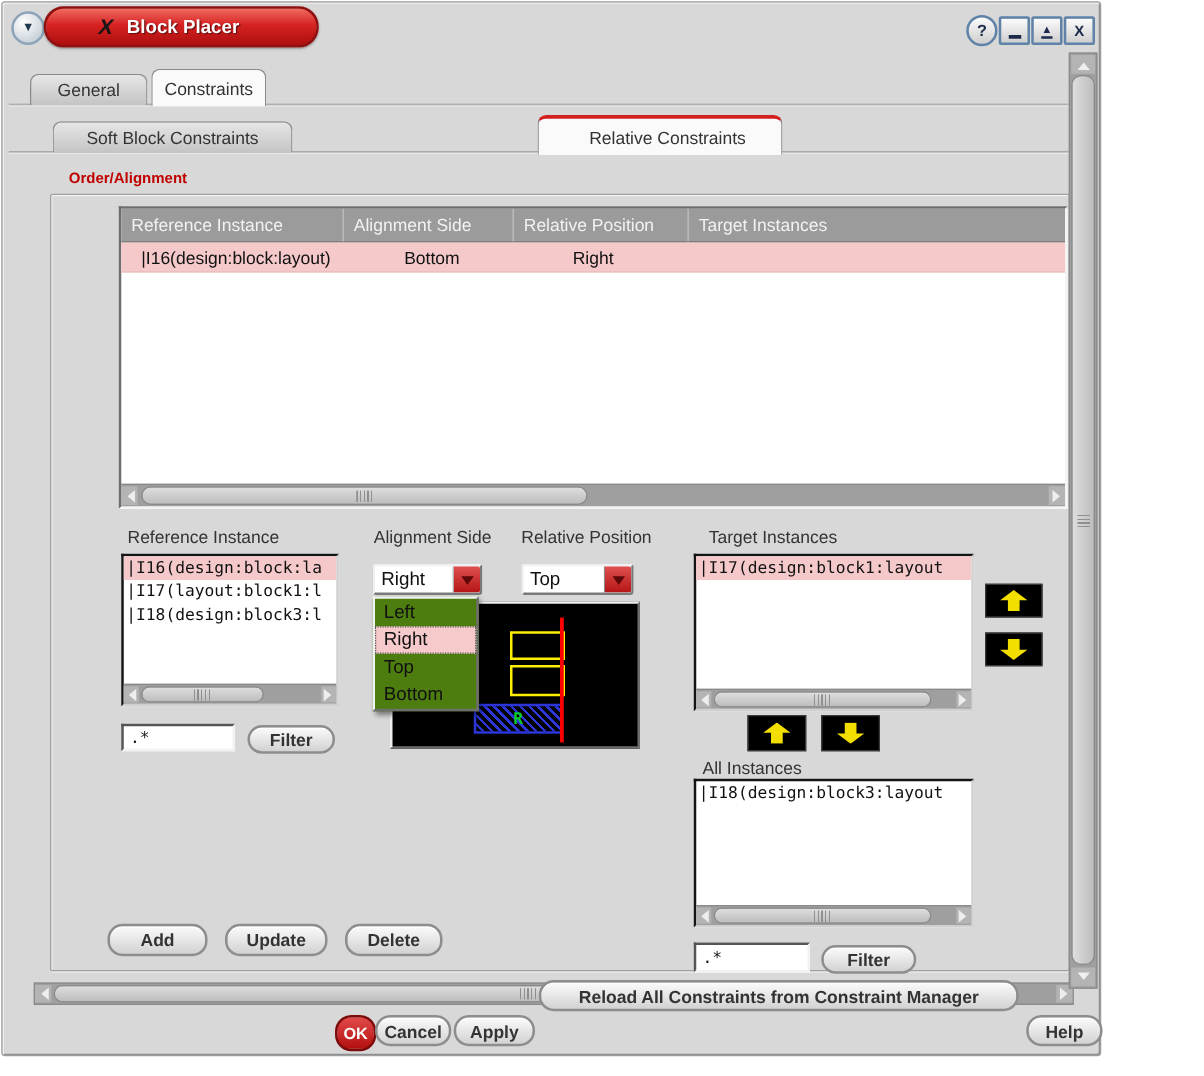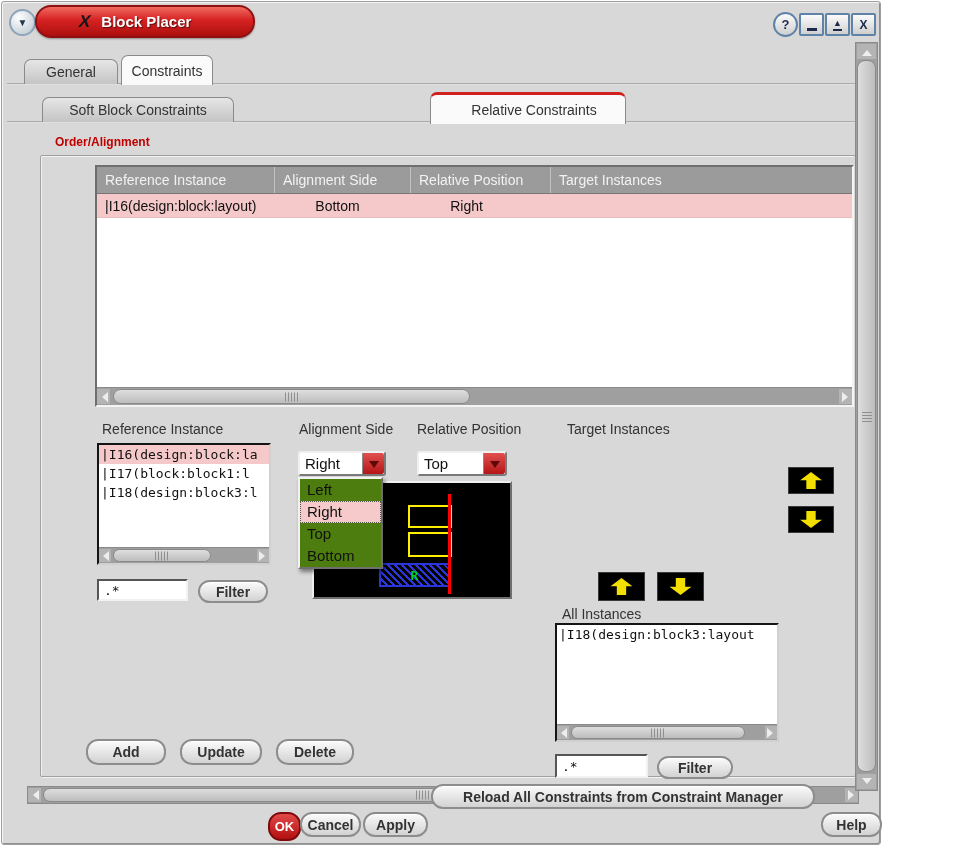--- a/index.html
+++ b/index.html
@@ -46,21 +46,21 @@
   .tframe{left:93px;top:163px;width:755px;height:238px;background:#ffffff;
           border:2px solid;border-color:#6e6e6e #f4f4f4 #f4f4f4 #6e6e6e;}
   .thead{display:flex;height:26px;background:#9b9b9b;color:#f2f2f2;font-size:14px;
          border-bottom:1px solid #777;}
   .th{display:flex;align-items:center;padding-left:8px;border-left:1px solid #c2c2c2;overflow:hidden;}
   .th:first-child{border-left:none;}
   .trow{display:flex;height:23px;background:#f5c9c9;color:#111;font-size:14px;
         border-bottom:1px solid #e8bcbc;}
   .td{display:flex;align-items:center;overflow:hidden;white-space:nowrap;}
   .w1{width:169px;} .w2{width:127px;} .w3{width:131px;} .w4{flex:1;}
-  .padl{padding-left:8px;} .ctr{justify-content:center;}
+  .padl{padding-left:16px;} .ctr{justify-content:center;}
   
   .sbh{background:#9f9f9f;border:1px solid #8a8a8a;}
   .sb-ar{position:absolute;top:1px;bottom:1px;width:13px;background:#b4b4b4;
          display:flex;align-items:center;justify-content:center;}
   .sb-ar.l{left:0;} .sb-ar.r{right:0;}
   .tri{width:0;height:0;border:5px solid transparent;}
   .tri.lft{border-right:6px solid #eeeeee;margin-right:3px;}
   .tri.rgt{border-left:6px solid #eeeeee;margin-left:3px;}
   .tri.upp{border-bottom:6px solid #eeeeee;margin-bottom:3px;}
   .tri.dwn{border-top:6px solid #eeeeee;margin-top:3px;}
@@ -180,21 +180,21 @@
     </div>
   </div>
 
   <div class="abs lbl" style="left:100px;top:419px;">Reference Instance</div>
   <div class="abs lbl" style="left:297px;top:419px;">Alignment Side</div>
   <div class="abs lbl" style="left:415px;top:419px;">Relative Position</div>
   <div class="abs lbl" style="left:565px;top:419px;">Target Instances</div>
 
   <div class="abs listbox" style="left:95px;top:441px;width:170px;height:118px;">
     <div class="lb-item sel">|I16(design:block:la</div>
-    <div class="lb-item">|I17(block:block1:l</div>
+    <div class="lb-item">|I17(layout:block1:l</div>
     <div class="lb-item">|I18(design:block3:l</div>
     <div class="lb-sb">
       <div class="sb-ar l" style="width:12px;">
           <span class="tri lft"></span>
         </div>
       <div class="sb-th" style="left:14px;width:96px;">
           <span class="grip-h"></span>
         </div>
       <div class="sb-ar r" style="width:12px;">
           <span class="tri rgt"></span>
@@ -226,20 +226,34 @@
 
   <div class="abs canvas">
     <div class="abs vred"></div>
     <div class="abs yrect" style="left:94px;top:22px;width:40px;height:19px;"></div>
     <div class="abs yrect" style="left:94px;top:49px;width:40px;height:21px;"></div>
     <div class="abs brect">
       <span class="rlab">R</span>
     </div>
   </div>
 
+  <div class="abs listbox" style="left:553px;top:441px;width:220px;height:122px;">
+    <div class="lb-item sel">|I17(design:block1:layout</div>
+    <div class="lb-sb">
+      <div class="sb-ar l" style="width:12px;">
+          <span class="tri lft"></span>
+        </div>
+      <div class="sb-th" style="left:14px;width:172px;">
+          <span class="grip-h"></span>
+        </div>
+      <div class="sb-ar r" style="width:12px;">
+          <span class="tri rgt"></span>
+        </div>
+    </div>
+  </div>
   <div class="abs ybtn" style="left:786px;top:465px;width:44px;height:25px;">
     <span class="yar up"></span>
   </div>
   <div class="abs ybtn" style="left:786px;top:504px;width:44px;height:25px;">
     <span class="yar dn"></span>
   </div>
   <div class="abs ybtn" style="left:596px;top:570px;width:45px;height:27px;">
     <span class="yar up"></span>
   </div>
   <div class="abs ybtn" style="left:655px;top:570px;width:45px;height:27px;">

